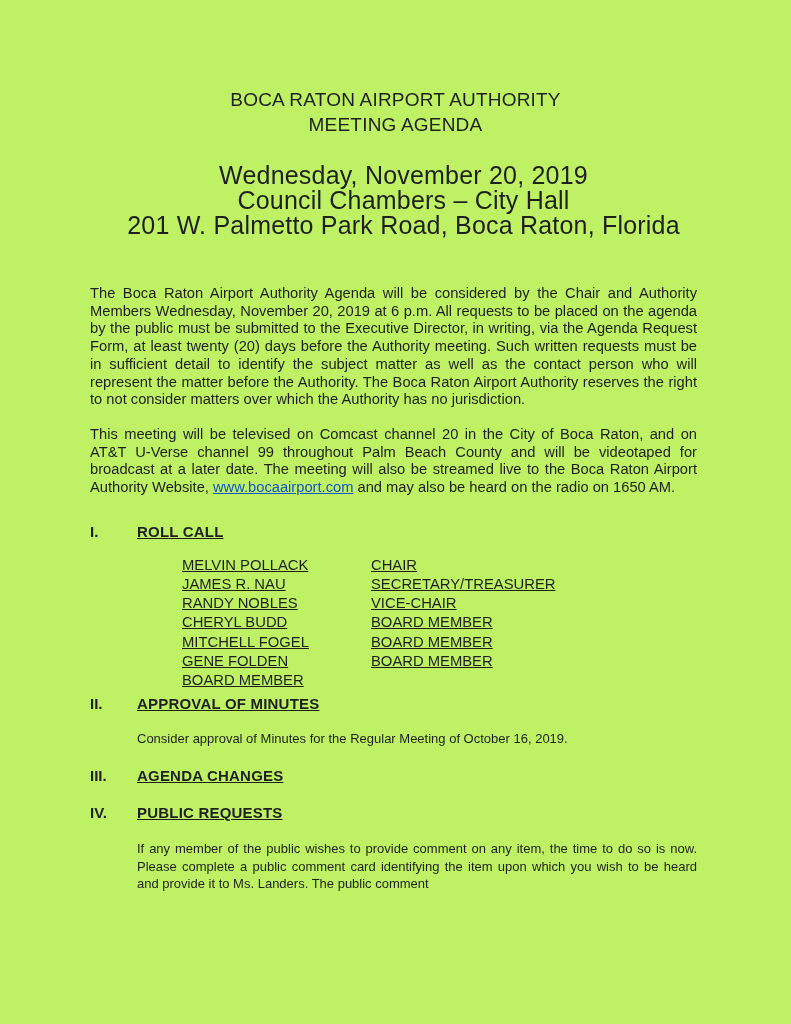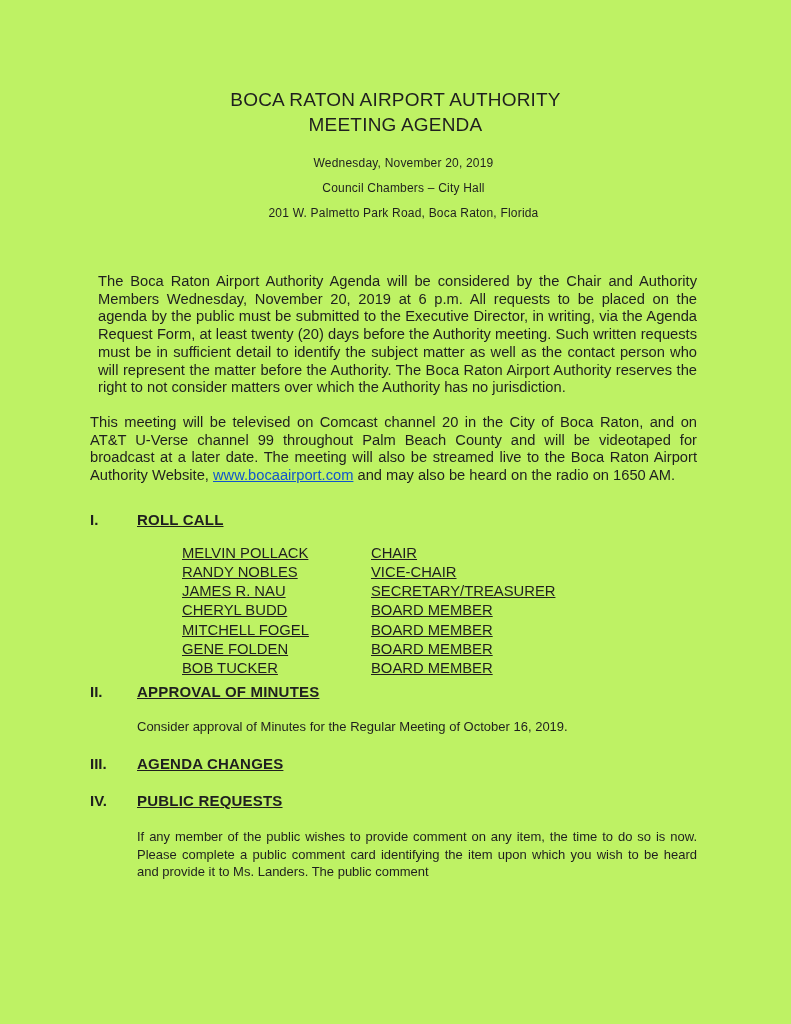--- a/index.html
+++ b/index.html
@@ -20,36 +20,36 @@
   .doc-header {
     padding-top: 87px;
     text-align: center;
   }
   .title-block {
     font-size: 19px;
     line-height: 25px;
     letter-spacing: 0.2px;
   }
   .date-block {
-    margin-top: 14px;
-    font-size: 12px;
+    margin-top: 26px;
+    font-size: 25px;
     line-height: 25px;
     letter-spacing: 0.2px;
     padding-left: 16px;
   }
   .doc-body {
     margin: 0 94px 0 90px; 
   }
   .para {
     margin: 0;
     font-size: 14.7px;
     line-height: 17.7px;
     text-align: justify;
   }
-  .intro-para   { margin-top: 47px; margin-left: 8px; }
+  .intro-para   { margin-top: 47px; }
   .broadcast-para { margin-top: 17px; }
   .link {
     text-decoration: underline;
     cursor: pointer;
   }
   .section { margin: 0; }
   .sec-row {
     display: flex;
     font-size: 15px;
     font-weight: bold;
@@ -114,41 +114,40 @@
       <div class="sec-row">
         <span class="numeral">I.</span>
         <span class="sec-heading">ROLL CALL</span>
       </div>
       <div class="rollcall">
         <div class="member-row">
           <span class="member-name">MELVIN POLLACK</span>
           <span class="member-role">CHAIR</span>
         </div>
         <div class="member-row">
+          <span class="member-name">JAMES R. NAU</span>
+          <span class="member-role">SECRETARY/TREASURER</span>
+        </div>
+        <div class="member-row">
           <span class="member-name">RANDY NOBLES</span>
           <span class="member-role">VICE-CHAIR</span>
-        </div>
-        <div class="member-row">
-          <span class="member-name">JAMES R. NAU</span>
-          <span class="member-role">SECRETARY/TREASURER</span>
         </div>
         <div class="member-row">
           <span class="member-name">CHERYL BUDD</span>
           <span class="member-role">BOARD MEMBER</span>
         </div>
         <div class="member-row">
           <span class="member-name">MITCHELL FOGEL</span>
           <span class="member-role">BOARD MEMBER</span>
         </div>
         <div class="member-row">
           <span class="member-name">GENE FOLDEN</span>
           <span class="member-role">BOARD MEMBER</span>
         </div>
         <div class="member-row">
-          <span class="member-name">BOB TUCKER</span>
           <span class="member-role">BOARD MEMBER</span>
         </div>
       </div>
     </section>
 
     <section class="section sec-2">
       <div class="sec-row">
         <span class="numeral">II.</span>
         <span class="sec-heading">APPROVAL OF MINUTES</span>
       </div>

